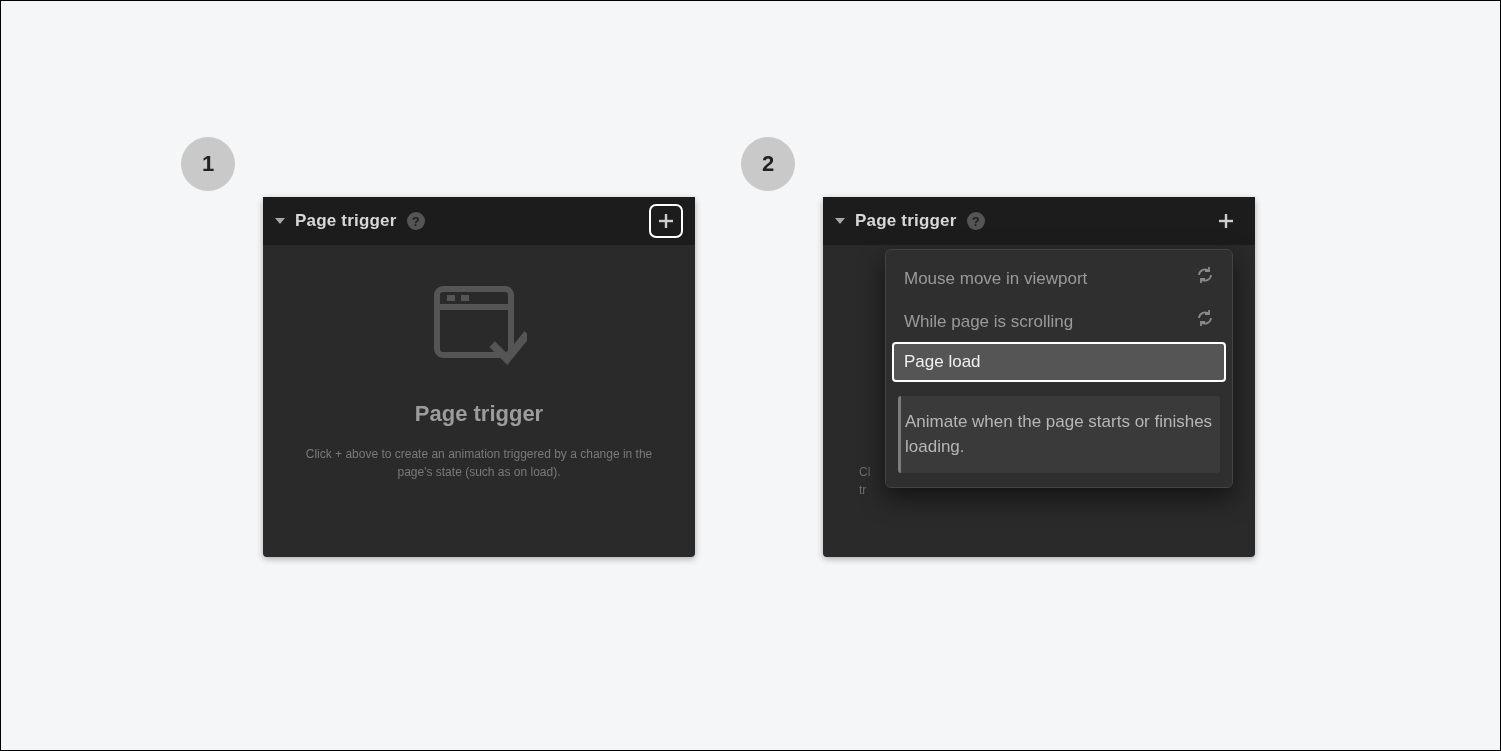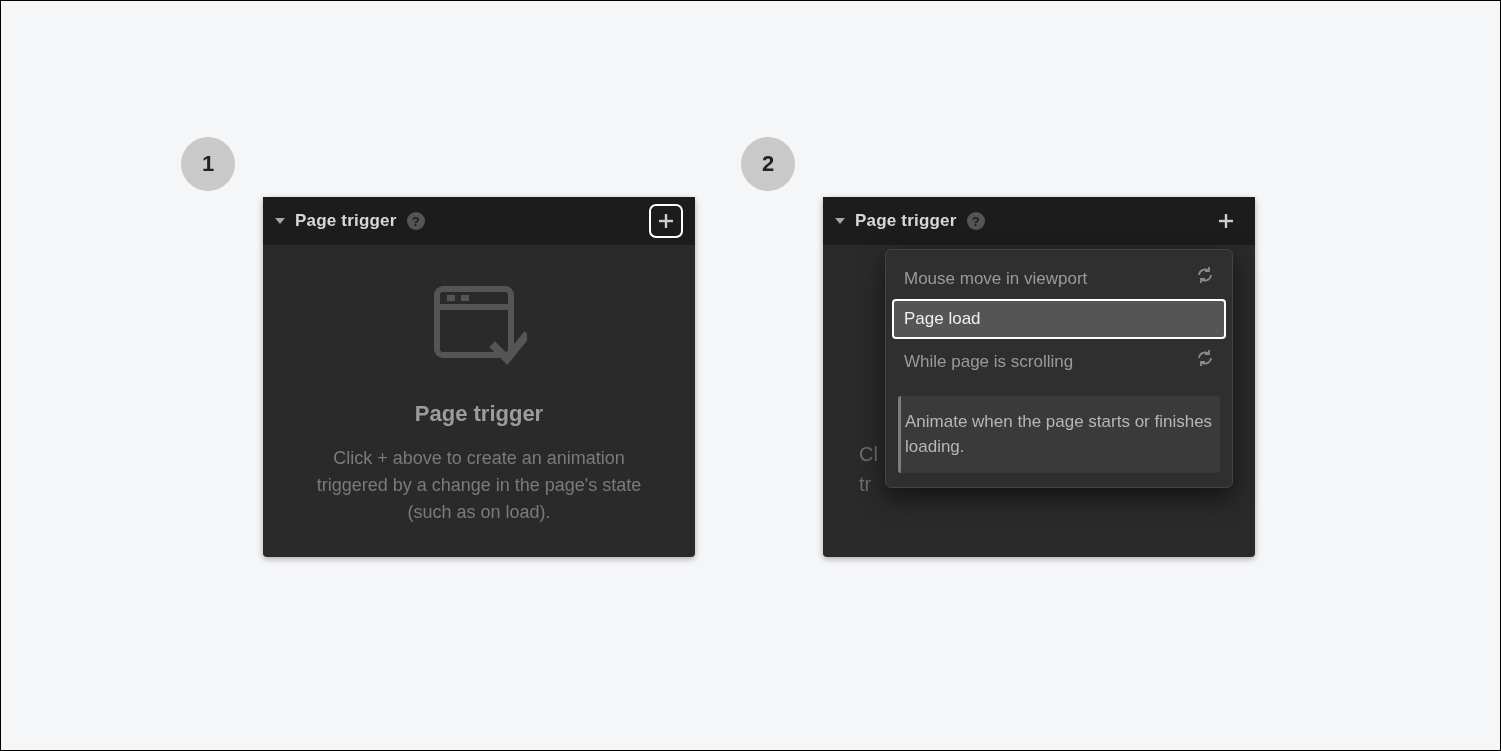--- a/index.html
+++ b/index.html
@@ -87,32 +87,32 @@
     color: #7d7d7d;
   }
   .empty-icon { margin: 14px 0 24px; }
   .empty-title {
     color: #9c9c9c;
     font-size: 22px;
     font-weight: 700;
     margin-bottom: 18px;
   }
   .empty-desc {
-    font-size: 18px;
+    font-size: 12px;
     line-height: 1.5;
     color: #7a7a7a;
     max-width: 360px;
   }
 
   .bg-hint {
     position: absolute;
     left: 36px;
     bottom: 58px;
     color: #6d6d6d;
-    font-size: 20px;
+    font-size: 12px;
     line-height: 1.5;
   }
 
   .dropdown {
     position: absolute;
     left: 62px;
     top: 52px;
     width: 348px;
     background: #2f2f2f;
     border: 1px solid #434343;
@@ -206,29 +206,29 @@
       <span>Mouse move in viewport</span>
       <span class="loop-icon">
         <svg width="18" height="18" viewBox="0 0 18 18" fill="none" stroke="#8a8a8a" stroke-width="1.8">
             <path d="M3 9a6 6 0 0 1 10-4"></path>
             <polyline points="13 1 13 5 9 5"></polyline>
             <path d="M15 9a6 6 0 0 1-10 4"></path>
             <polyline points="5 17 5 13 9 13"></polyline>
           </svg>
       </span>
     </div>
-    <div class="dd-item selected">
-      <span>Page load</span>
-    </div>
     <div class="dd-item">
       <span>While page is scrolling</span>
       <span class="loop-icon">
         <svg width="18" height="18" viewBox="0 0 18 18" fill="none" stroke="#8a8a8a" stroke-width="1.8">
             <path d="M3 9a6 6 0 0 1 10-4"></path>
             <polyline points="13 1 13 5 9 5"></polyline>
             <path d="M15 9a6 6 0 0 1-10 4"></path>
             <polyline points="5 17 5 13 9 13"></polyline>
           </svg>
       </span>
     </div>
+    <div class="dd-item selected">
+      <span>Page load</span>
+    </div>
     <div class="dd-tip">Animate when the page starts or finishes loading.</div>
   </div>
 </div>
 
 </body></html>

